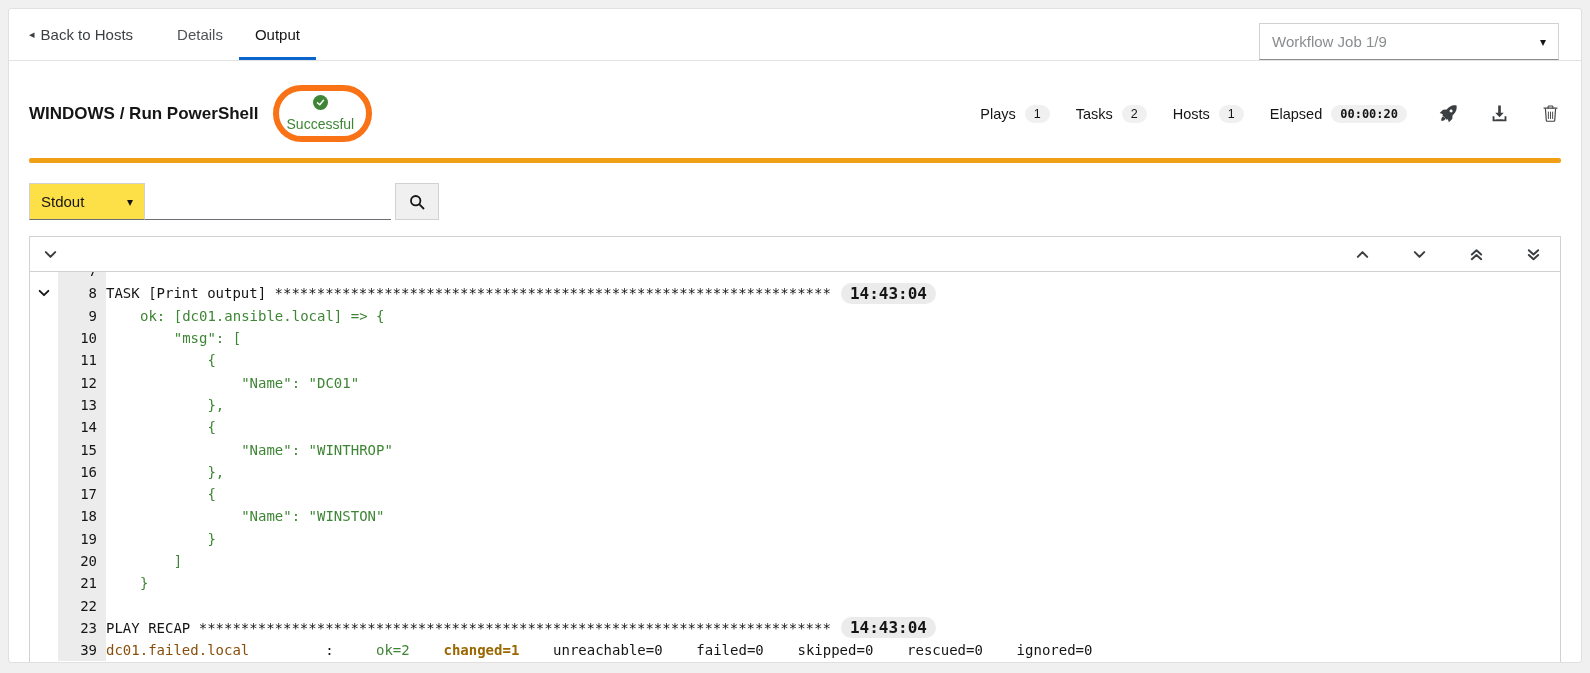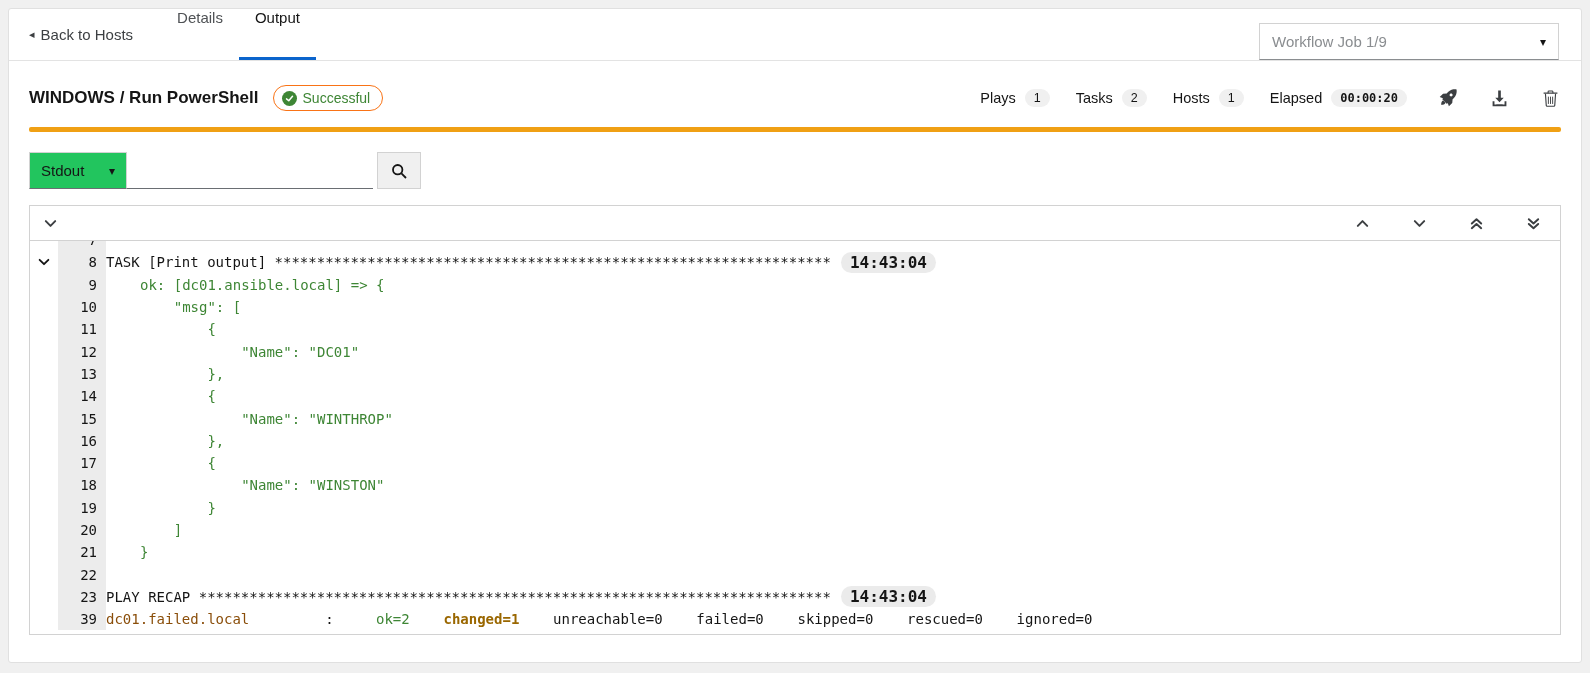--- a/index.html
+++ b/index.html
@@ -3,46 +3,46 @@
 <meta charset="utf-8">
 <style>
   * { margin:0; padding:0; box-sizing:border-box; }
   html,body { width:1590px; height:673px; background:#f0f0f0; font-family:"Liberation Sans", sans-serif; color:#151515; }
   .card { position:absolute; left:8px; top:8px; width:1574px; height:655px; background:#ffffff; border:1px solid #e0e0e0; border-radius:3px; overflow:hidden; }
 
   
   .tabs-row { display:flex; align-items:stretch; height:52px; border-bottom:1px solid #e3e3e3; padding-left:20px; }
   .back-link { display:flex; align-items:center; gap:6px; font-size:15px; color:#3c3f42; margin-right:28px; cursor:pointer; }
   .back-tri { font-size:11px; color:#3c3f42; line-height:1; }
-  .tab { display:flex; padding:0 16px; font-size:15px; color:#4f5255; position:relative; cursor:pointer; }
+  .tab { display:flex; align-items:center; padding:0 16px; font-size:15px; color:#4f5255; position:relative; cursor:pointer; }
   .tab.active { color:#151515; }
   .tab.active::after { content:""; position:absolute; left:0; right:0; bottom:0; height:3px; background:#0b64cc; }
   .wf-select { position:absolute; right:22px; top:14px; width:300px; height:37px; border:1px solid #d2d2d2; border-bottom-color:#8a8d90; background:#fff; display:flex; align-items:center; justify-content:space-between; padding:0 12px; font-size:15px; color:#8a8d90; cursor:pointer; }
   .caret { color:#151515; font-size:12px; }
 
   
   .job-header { display:flex; align-items:center; justify-content:space-between; padding:24px 20px 0 20px; }
   .jh-left { display:flex; align-items:center; gap:14px; }
   .job-title { font-size:17px; font-weight:bold; }
-  .status-badge { display:inline-flex; align-items:center; gap:6px; border:1px solid #f97316; border-radius:30px; padding:4px 12px 4px 8px; font-size:14px; color:#3e8635; background:#fff; }
+  .status-badge { display:inline-flex; align-items:center; gap:6px; border:6px solid #f97316; border-radius:30px; padding:4px 12px 4px 8px; font-size:14px; color:#3e8635; background:#fff;flex-direction:column; }
   .check-circle { width:15px; height:15px; border-radius:50%; background:#3e8635; display:inline-flex; align-items:center; justify-content:center; }
   .check-circle svg { display:block; }
   .jh-right { display:flex; align-items:center; }
   .stat { display:flex; align-items:center; gap:9px; margin-left:26px; }
   .stat-label { font-size:14.5px; color:#151515; }
   .pill { background:#f0f0f0; border-radius:30px; padding:2px 9px; font-size:12.5px; color:#151515; }
   .pill.mono { font-family:"DejaVu Sans Mono", monospace; font-size:12px; font-weight:bold; }
   .icon-btn { background:none; border:none; margin-left:30px; cursor:pointer; padding:2px; display:inline-flex; }
   .icon-btn svg { display:block; }
 
   .progress-bar { height:5px; margin:16px 20px 0 20px; border-radius:2px; }
 
   
   .search-row { display:flex; align-items:stretch; margin:20px 20px 0 20px; height:37px; }
-  .filter-select { width:98px; border:1px solid #d2d2d2; border-bottom-color:#6a6e73; background:#22c55e; display:flex; align-items:center; justify-content:space-between; padding:0 11px; font-size:15px; color:#151515; cursor:pointer; }
+  .filter-select { width:116px; border:1px solid #d2d2d2; border-bottom-color:#6a6e73; background:#fde047; display:flex; align-items:center; justify-content:space-between; padding:0 11px; font-size:15px; color:#151515; cursor:pointer; }
   .search-input { width:246px; border:none; border-bottom:1px solid #6a6e73; background:#fff; font-size:15px; padding:0 10px; outline:none; }
   .search-btn { width:44px; margin-left:4px; border:1px solid #d2d2d2; background:#f0f0f0; display:flex; align-items:center; justify-content:center; cursor:pointer; }
 
   
   .output-panel { margin:16px 20px 0 20px; border:1px solid #d2d2d2; }
   .output-toolbar { height:35px; border-bottom:1px solid #d2d2d2; display:flex; align-items:center; justify-content:space-between; padding:0 16px 0 10px; background:#fff; }
   .tool-icon { background:none; border:none; cursor:pointer; display:inline-flex; padding:3px; }
   .tb-right { display:flex; align-items:center; gap:36px; }
 
   .log-view { height:393px; overflow:hidden; position:relative; background:#fff; }

